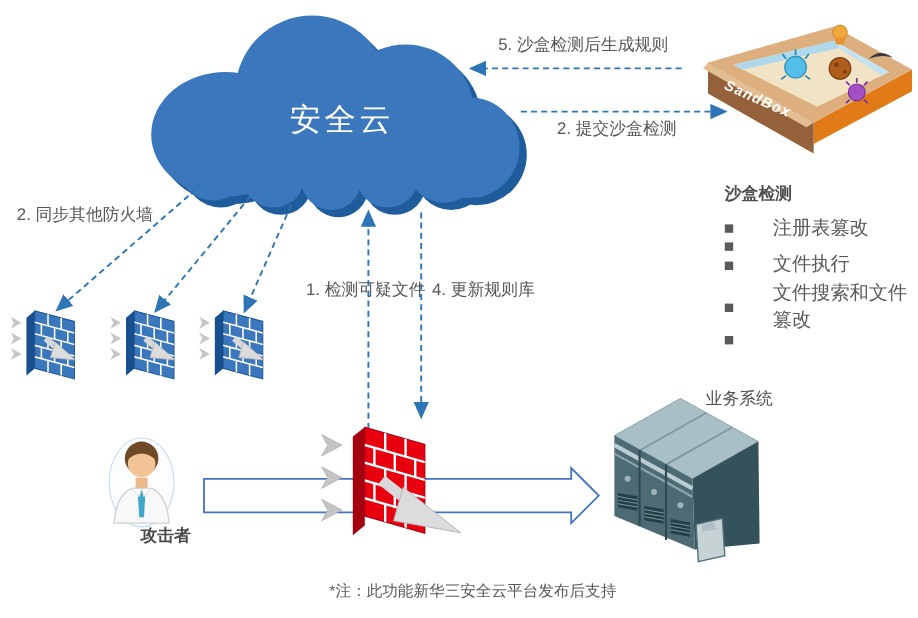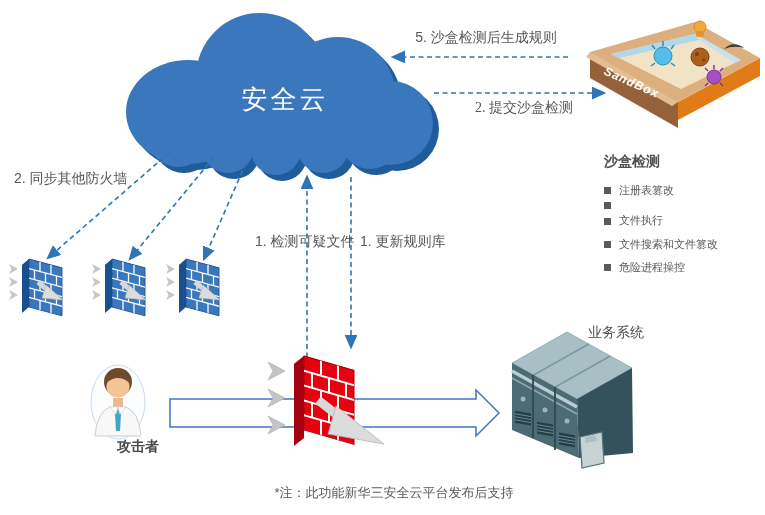--- a/index.html
+++ b/index.html
@@ -9,21 +9,21 @@
   }
   .canvas svg{position:absolute;left:0;top:0;}
   .lbl{position:absolute;white-space:nowrap;color:#565656;font-size:14px;}
   .lbl.center{text-align:center;}
   .cloud-label{
     position:absolute;left:195px;top:82px;width:180px;text-align:center;
     color:#ffffff;font-size:26px;letter-spacing:3px;font-weight:500;
   }
   .detect-list{position:absolute;left:604px;top:153px;width:160px;}
   .detect-title{font-weight:bold;font-size:14px;color:#4f4f4f;margin-bottom:8px;}
-  .li{display:flex;align-items:center;line-height:23.4px;font-size:11px;color:#595959;}
+  .li{display:flex;align-items:center;line-height:23.4px;font-size:16px;color:#595959;gap:25px;}
   .bullet{display:inline-block;width:7px;height:7px;background:#5a5a5a;margin-right:8px;flex:0 0 auto;}
   .attacker-label{position:absolute;left:74px;top:438px;width:85px;text-align:right;
     font-weight:bold;font-size:14px;color:#4a4a4a;}
   .biz-label{position:absolute;left:588px;top:324px;font-size:14px;color:#4f4f4f;}
   .footnote{position:absolute;left:24px;top:484px;width:740px;text-align:center;
     font-size:13px;color:#595959;}
   .sandbox-text{font-style:italic;font-weight:bold;fill:#ffffff;font-size:12px;
     font-family:"Liberation Sans",sans-serif;letter-spacing:1px;}
 </style>
 </head>
@@ -178,45 +178,44 @@
                  M54,101 h16 M54,104 h16 M54,107 h16"></path>
       </g>
       <polygon points="75,112 97,107 99,138 77,143" fill="#C7D2D4" stroke="#53707C" stroke-width="1.2"></polygon>
       <path d="M80,112 l10,-2 2,6 -12,2 z" fill="#AEBFC3"></path>
     </g>
   </svg>
 
   <div class="cloud-label">安全云</div>
 
   <div class="lbl center" style="left:404px;top:29px;width:164px;">5. 沙盒检测后生成规则</div>
-  <div class="lbl center" style="left:464px;top:99px;width:120px;font-family:Liberation Serif, serif;">2. 提交沙盒检测</div>
+  <div class="lbl center" style="left:454px;top:99px;width:120px;">2. 提交沙盒检测</div>
   <div class="lbl" style="left:14px;top:170px;">2. 同步其他防火墙</div>
   <div class="lbl" style="left:235px;top:233px;margin-left:20px;">1. 检测可疑文件</div>
-  <div class="lbl" style="left:360px;top:233px;">1. 更新规则库</div>
+  <div class="lbl" style="left:360px;top:233px;">4. 更新规则库</div>
 
   <div class="detect-list">
     <div class="detect-title">沙盒检测</div>
     <div class="li">
       <span class="bullet"></span>
       <span>注册表篡改</span>
     </div>
     <div class="li">
       <span class="bullet"></span>
     </div>
     <div class="li">
       <span class="bullet"></span>
       <span>文件执行</span>
     </div>
     <div class="li">
       <span class="bullet"></span>
       <span>文件搜索和文件篡改</span>
     </div>
     <div class="li">
       <span class="bullet"></span>
-      <span>危险进程操控</span>
     </div>
   </div>
 
   <div class="attacker-label">攻击者</div>
   <div class="biz-label">业务系统</div>
   <div class="footnote">*注：此功能新华三安全云平台发布后支持</div>
 
 </div>
 
 </body></html>

